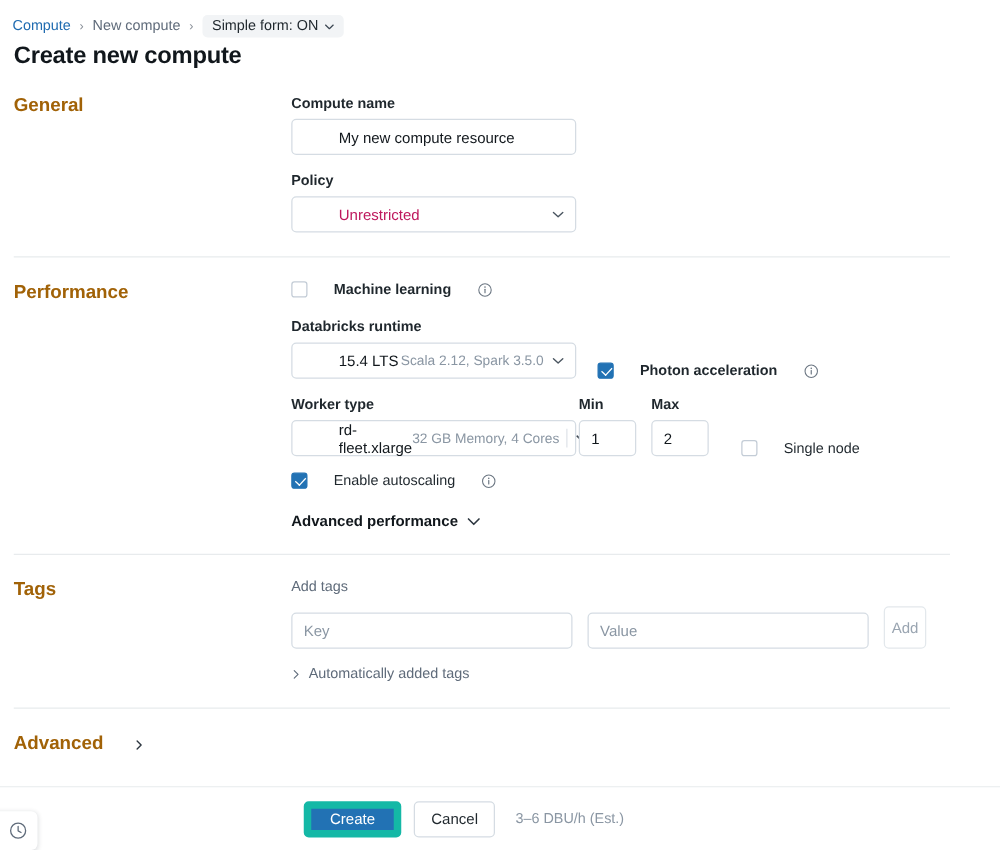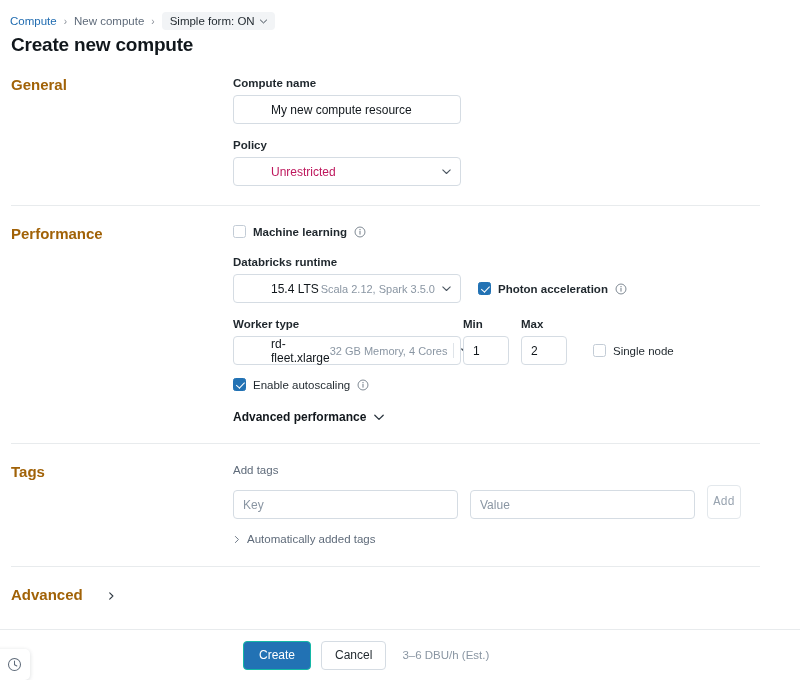--- a/index.html
+++ b/index.html
@@ -122,21 +122,21 @@
     width: 1px; height: 15px;
     background: #dfe4e9;
     margin-right: 6px;
     flex: none;
   }
   .chev { flex: none; display: block; }
 
   .w-compute { width: 228px; padding-left: 37px; }
 
   
-  .cb-row { display: flex; align-items: center; gap: 7px; }
+  .cb-row { display: flex; align-items: flex-end; gap: 21px; }
   .cb {
     width: 13px; height: 13px;
     border: 1.4px solid #c3ccd6;
     border-radius: 2.5px;
     background: #fff;
     flex: none;
     cursor: pointer;
   }
   .cb.checked {
     background: #2272b4;
@@ -203,21 +203,21 @@
     width: 800px; height: 50px;
     display: flex; align-items: center;
     padding-left: 243px;
     gap: 10px;
     background: #fff;
   }
   .btn-primary {
     height: 29px;
     background: #2272b4;
     color: #fff;
-    border: 1px solid #14b8a6;
+    border: 6px solid #14b8a6;
     border-radius: 4px;
     font-size: 12px;
     padding: 0 15px;
     display: inline-flex;
     align-items: center;
     cursor: pointer;
     font-weight: 400;
     font-family: "Liberation Sans", sans-serif;
   }
   .dbu {
@@ -376,21 +376,21 @@
 
     <div class="divider"></div>
 
     <div class="section" style="padding-top:19px; padding-bottom:21px;">
       <div class="sec-head">Tags</div>
       <div class="sec-body">
         <div class="label-plain" style="margin-bottom:8px;">Add tags</div>
         <div class="row">
           <div class="input placeholder" style="width:225px;">Key</div>
           <div class="input placeholder" style="width:225px; margin-left:12px;">Value</div>
-          <button class="btn disabled" style="margin-left:12px; width:20px; padding:16px;font-family:Liberation Mono, monospace;">Add</button>
+          <button class="btn disabled" style="margin-left:12px; width:20px; padding:16px;">Add</button>
         </div>
         <div style="height:14px"></div>
         <div class="linkrow">
           <svg width="8" height="9" viewBox="0 0 8 10">
             <path d="M2.2 1.6 L5.6 5 L2.2 8.4" fill="none" stroke="#5f6b7a" stroke-width="1" stroke-linecap="round" stroke-linejoin="round"></path>
           </svg>
           <span>Automatically added tags</span>
         </div>
       </div>
     </div>

